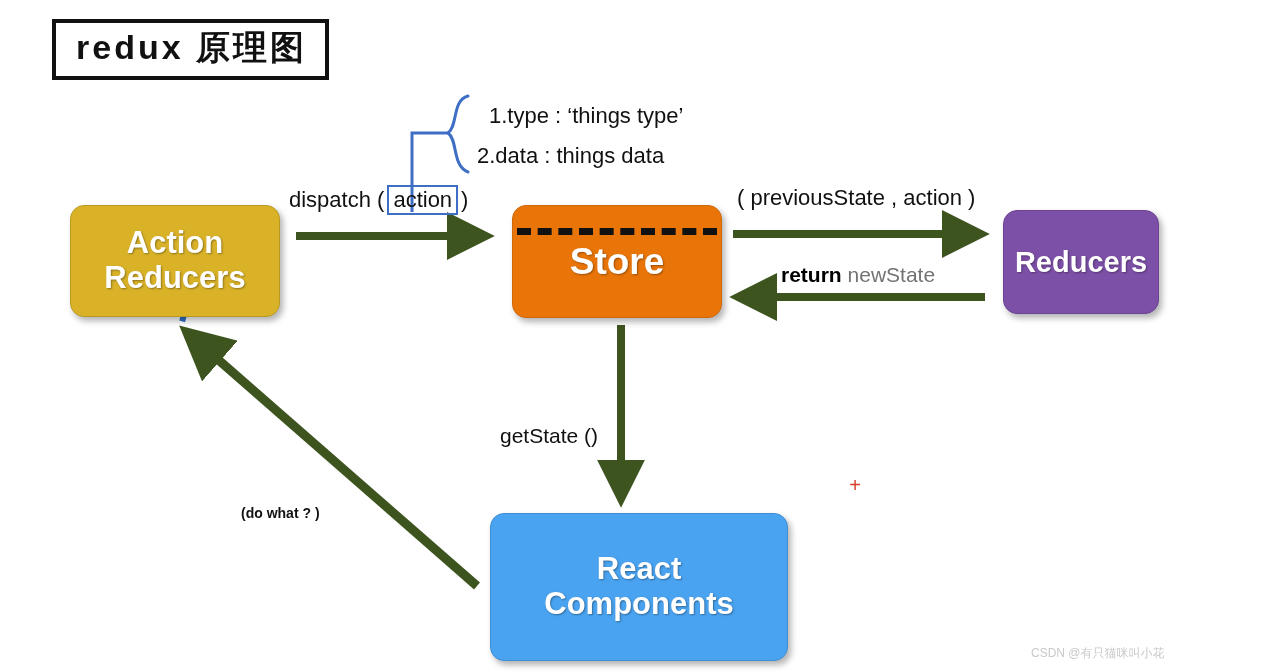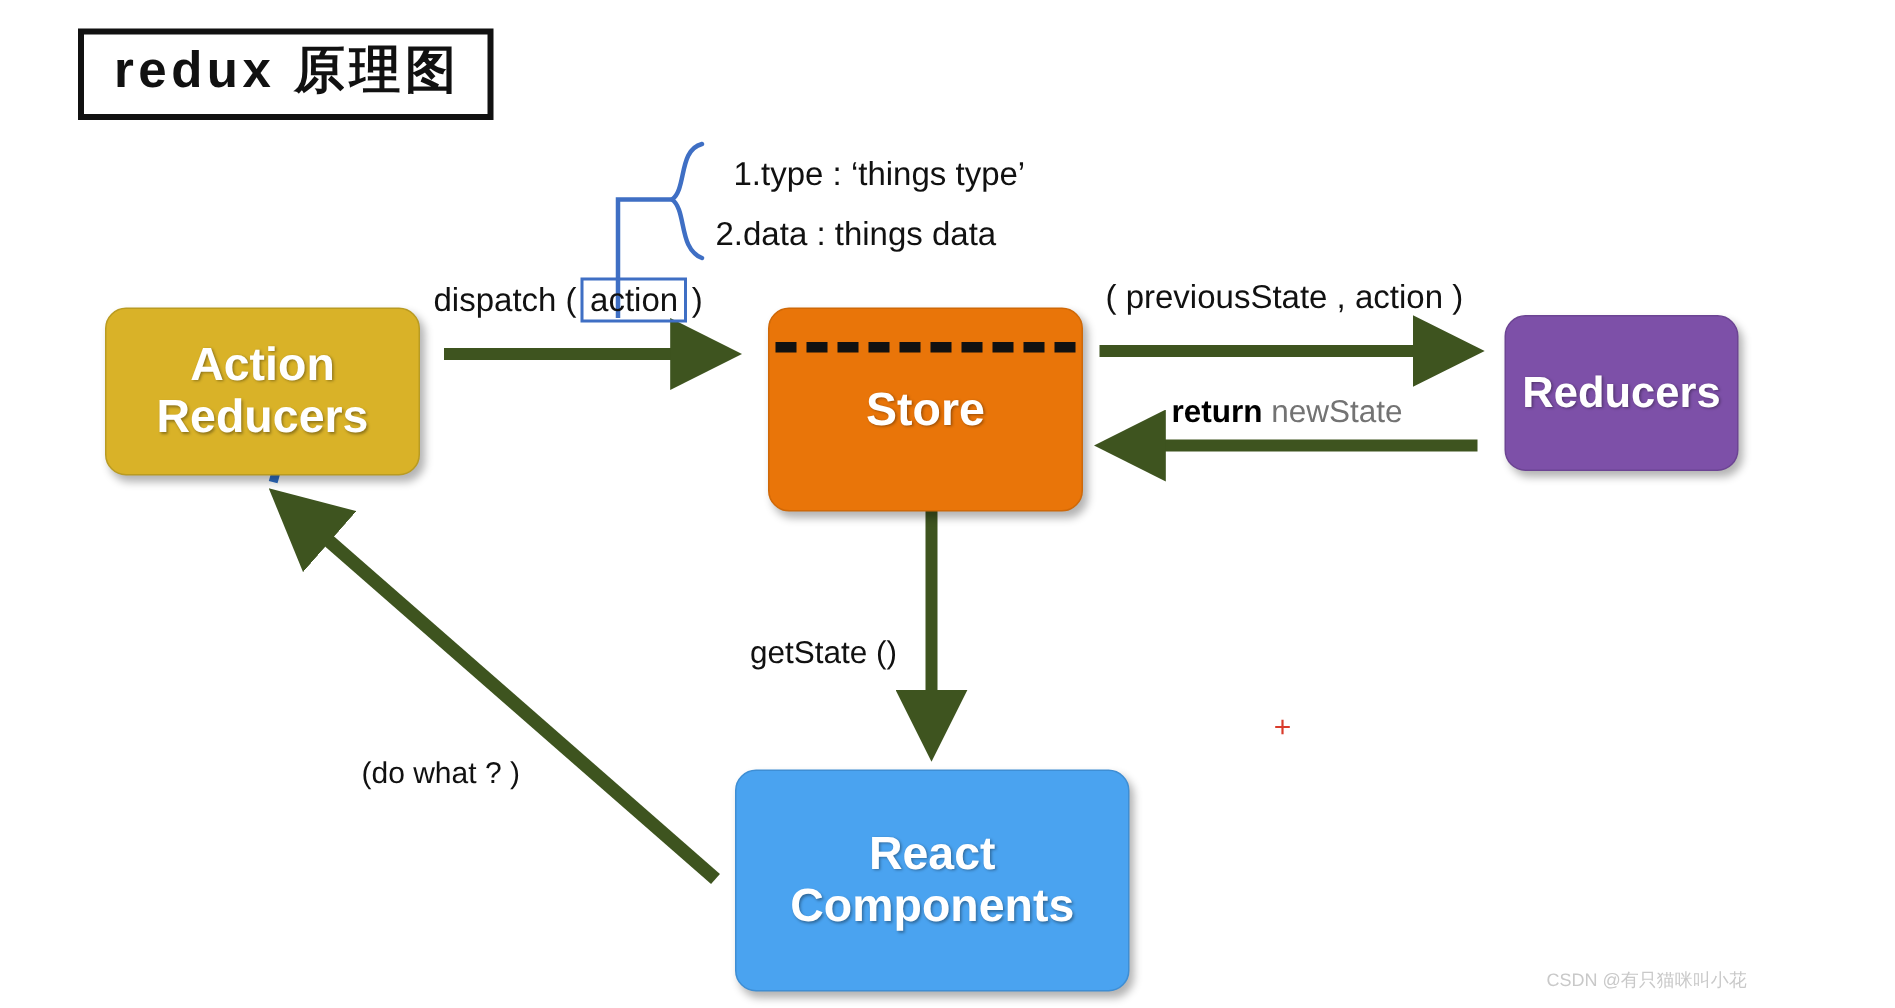--- a/index.html
+++ b/index.html
@@ -59,33 +59,33 @@
     line-height: 1.12;
     box-sizing: border-box;
   }
   .node-action {
     left: 70px; top: 205px; width: 210px; height: 112px;
     background: #D9B228;
     border: 1px solid #b99b22;
     font-size: 31px;
   }
   .node-store {
-    left: 512px; top: 205px; width: 210px; height: 136px;
+    left: 512px; top: 205px; width: 210px; height: 113px;
     background: #E97509;
     border: 1px solid #cf6807;
-    font-size: 31px;
+    font-size: 37px;
   }
   .node-reducers {
     left: 1003px; top: 210px; width: 156px; height: 104px;
     background: #7D50A8;
     border: 1px solid #6c4493;
     font-size: 29px;
   }
   .node-react {
-    left: 490px; top: 513px; width: 263px; height: 148px;
+    left: 490px; top: 513px; width: 298px; height: 148px;
     background: #4AA3F0;
     border: 1px solid #3e8ed4;
     font-size: 31px;
   }
 
   
   .store-dash {
     position: absolute;
     left: 517px;
     top: 228px;
@@ -109,21 +109,21 @@
     border: 2px solid #3f6fc4;
     padding: 0px 4px;
     margin: 0 3px;
     font-weight: normal;
   }
   .lbl-prevstate { left: 737px; top: 185px; font-size: 22px; font-weight: normal; }
   .lbl-return { left: 781px; top: 263px; font-size: 21px; font-weight: normal; }
   .lbl-return .kw { color: #000000; font-weight: bold; }
   .lbl-return .nm { color: #737373; font-weight: normal; }
   .lbl-getstate { left: 500px; top: 424px; font-size: 21px; font-weight: normal; }
-  .lbl-dowhat { left: 241px; top: 505px; font-size: 20px; font-weight: normal; }
+  .lbl-dowhat { left: 241px; top: 505px; font-size: 14px; font-weight: bold; }
 
   .brace-line {
     position: absolute;
     font-family: "Liberation Sans", sans-serif;
     color: #111111;
     font-size: 22px;
     white-space: nowrap;
     font-weight: normal;
   }
   .brace-l1 { left: 477px; top: 103px; margin-left: 12px; }

